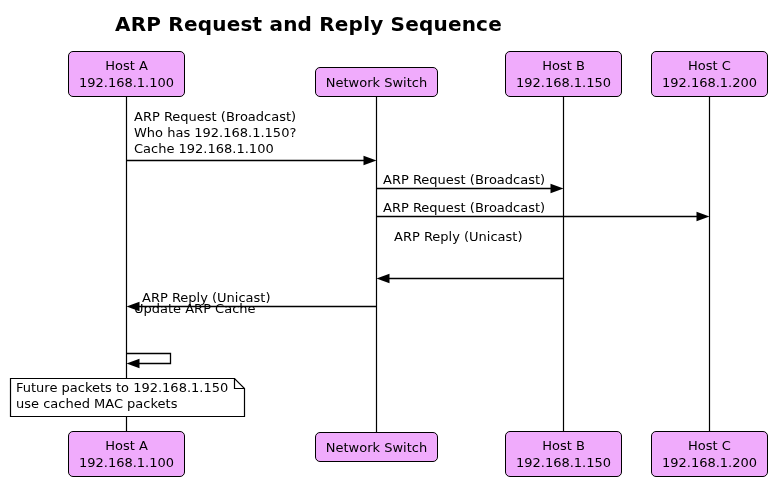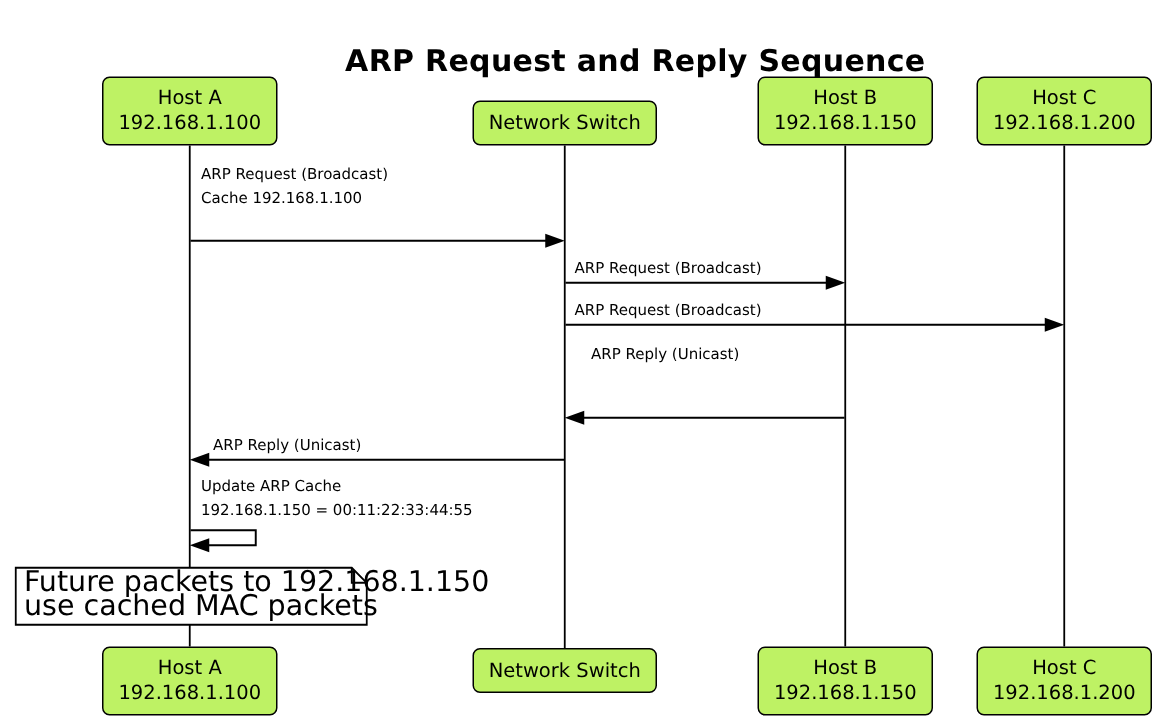--- a/index.html
+++ b/index.html
@@ -11,59 +11,58 @@
     width: 773px;
     height: 483px;
     background: #ffffff;
     overflow: hidden;
   }
 
   .title {
     position: absolute;
     left: 0; top: 12px;
     width: 617px;
-    text-align: right;
+    text-align: center;
     font-size: 20px;
     font-weight: bold;
     letter-spacing: 0.2px;
-    margin-top: 16px;
   }
 
   svg.lines {
     position: absolute;
     left: 0; top: 0;
     width: 773px; height: 483px;
   }
 
   .pbox {
     position: absolute;
-    background: #bef264;
+    background: #f0abfc;
     border: 1.3px solid #000000;
     border-radius: 5px;
     display: flex;
     flex-direction: column;
     align-items: center;
     justify-content: center;
     font-size: 13px;
     line-height: 17px;
     text-align: center;
     white-space: nowrap;
   }
 
   .msg {
     position: absolute;
-    font-size: 10px;
+    font-size: 13px;
     line-height: 16px;
     white-space: nowrap;
   }
   .msg span { display: block; }
 
   .note-text {
     position: absolute;
-    font-size: 19px;
+    font-size: 13px;
     line-height: 16px;
     white-space: nowrap;
   }
   .note-text span { display: block; }
 </style>
 </head>
 <body>
 
 <div class="canvas">
 
@@ -139,42 +138,42 @@
     <span>Host B</span>
     <span>192.168.1.150</span>
   </div>
   <div class="pbox" style="left:651px; top:431px; width:117px; height:46px;">
     <span>Host C</span>
     <span>192.168.1.200</span>
   </div>
 
   <div class="msg" style="left:134px; top:109px;">
     <span>ARP Request (Broadcast)</span>
+    <span>Who has 192.168.1.150?</span>
     <span>Cache 192.168.1.100</span>
   </div>
 
   <div class="msg" style="left:383px; top:172px;">
     <span>ARP Request (Broadcast)</span>
   </div>
 
   <div class="msg" style="left:383px; top:200px;">
     <span>ARP Request (Broadcast)</span>
   </div>
 
   <div class="msg" style="left:394px; top:229px;">
     <span>ARP Reply (Unicast)</span>
   </div>
 
   <div class="msg" style="left:142px; top:290px;">
     <span>ARP Reply (Unicast)</span>
   </div>
 
-  <div class="msg" style="left:134px; top:317px;">
+  <div class="msg" style="left:134px; top:301px;">
     <span>Update ARP Cache</span>
-    <span>192.168.1.150 = 00:11:22:33:44:55</span>
   </div>
 
   <div class="note-text" style="left:16px; top:380px;">
     <span>Future packets to 192.168.1.150</span>
     <span>use cached MAC packets</span>
   </div>
 
 </div>
 
 </body></html>

